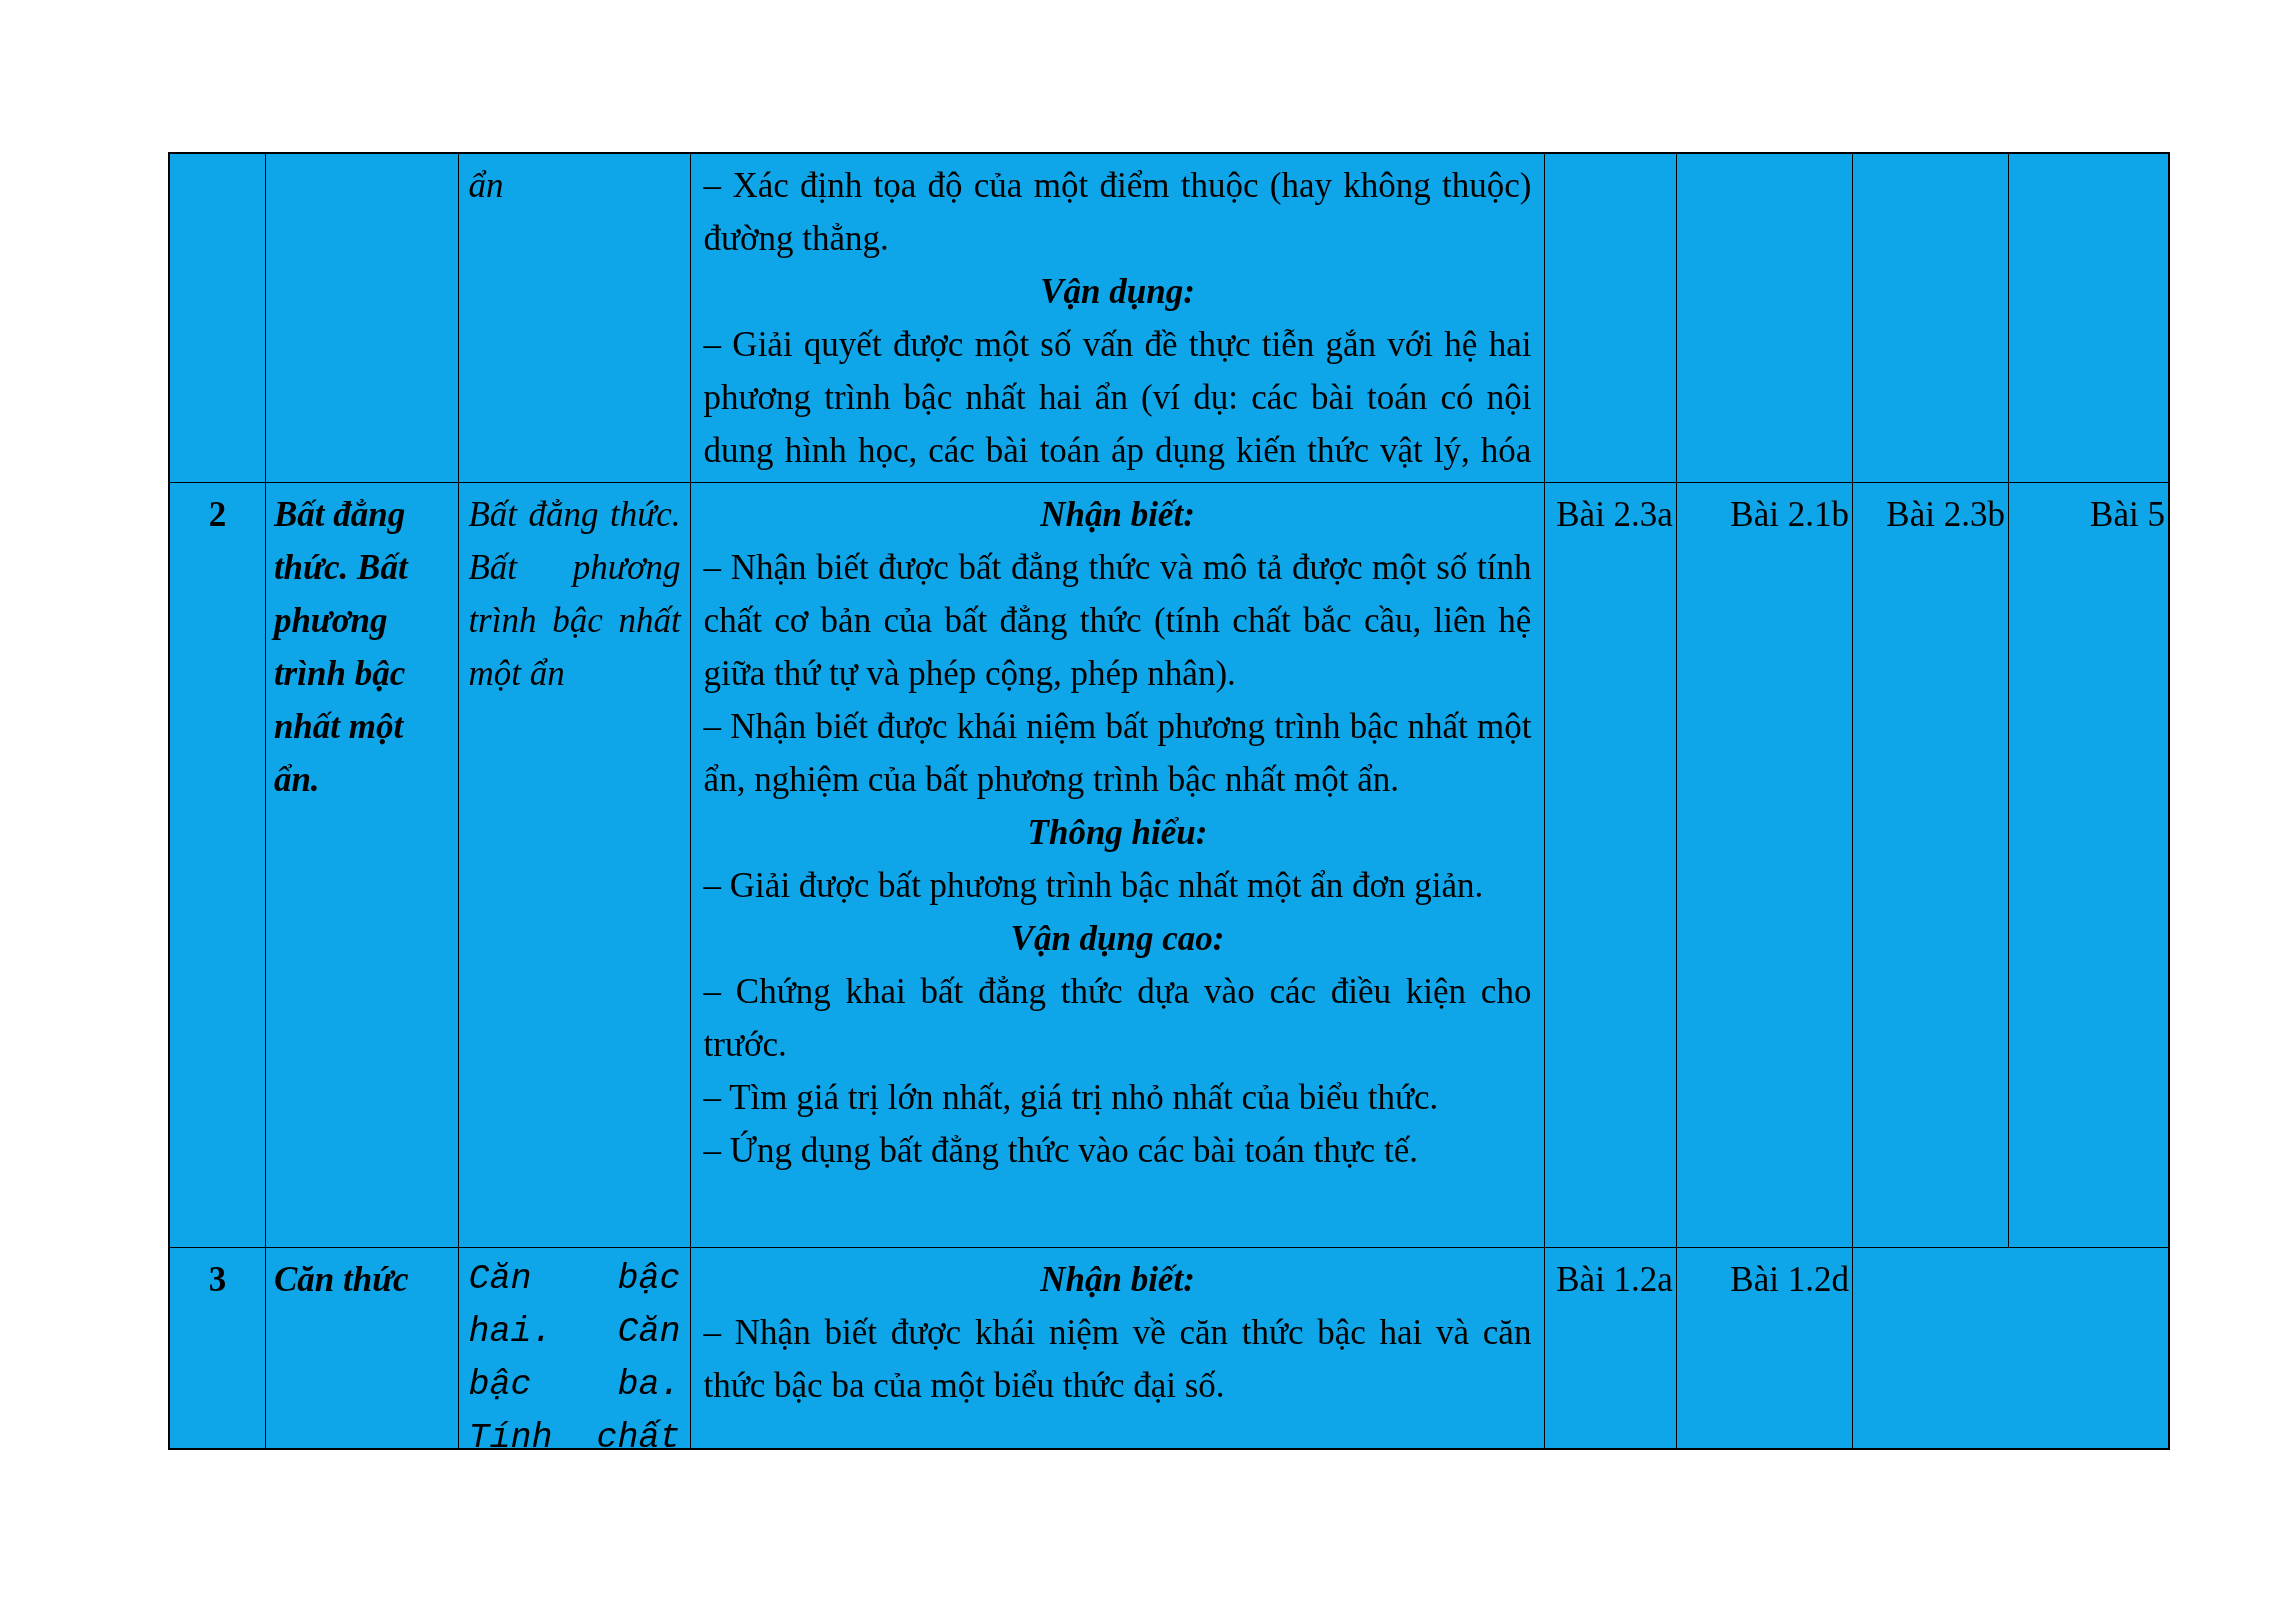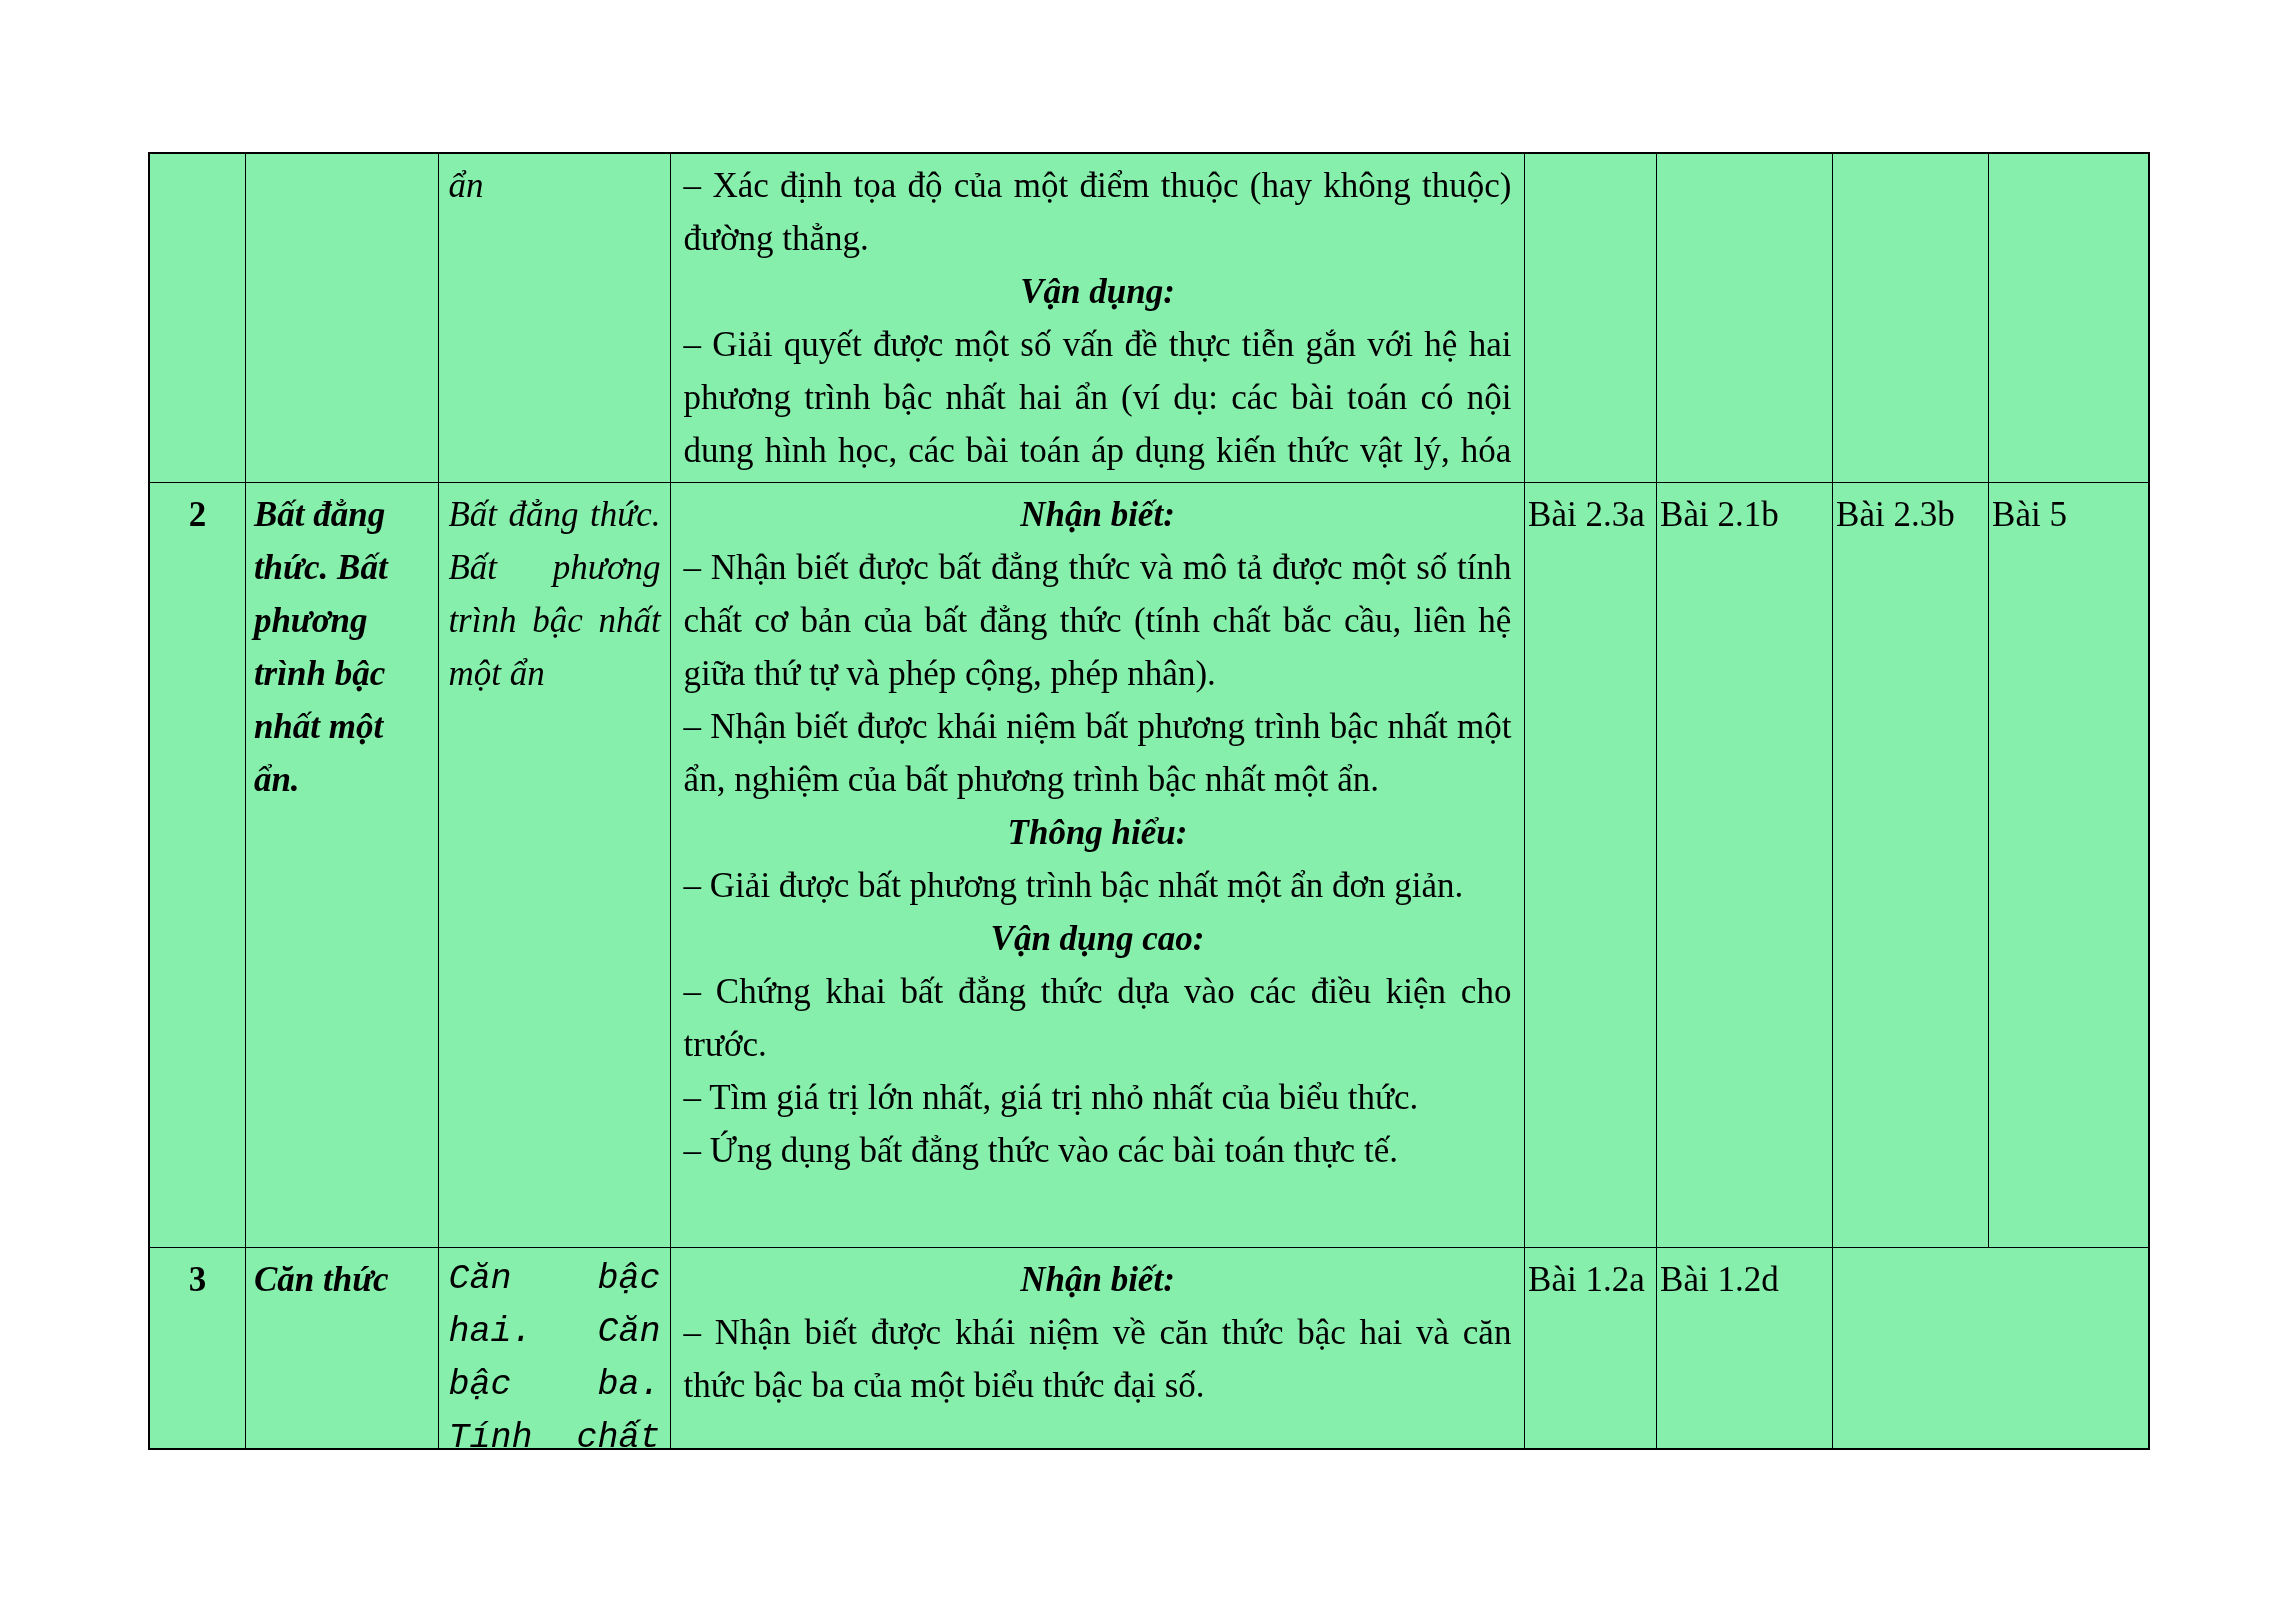--- a/index.html
+++ b/index.html
@@ -11,27 +11,27 @@
   body {
     width: 2295px;
     height: 1623px;
     position: relative;
     font-family: "Liberation Serif", "DejaVu Serif", serif;
     color: #000000;
     overflow: hidden;
   }
   .doc-table {
     position: absolute;
-    left: 148px;
+    left: 168px;
     top: 152px;
     display: grid;
     grid-template-columns: 96px 193px 232px 854px 132px 176px 156px 159px;
     grid-template-rows: 329px 765px 200px;
     border: 2.4px solid #000000;
-    background: #86efac;
+    background: #0ea5e9;
     box-sizing: content-box;
   }
   .cell {
     box-sizing: border-box;
     border-right: 1.6px solid #000000;
     border-bottom: 1.6px solid #000000;
     overflow: hidden;
     font-size: 35px;
     line-height: 53px;
     padding: 4.7px 12.6px 0 12.6px;
@@ -49,21 +49,21 @@
     font-style: italic;
     padding: 4.7px 7.9px 0 7.9px;
   }
   .cell.subtopic {
     font-style: italic;
     text-align: justify;
     padding: 4.7px 9.4px 0 9.4px;
   }
   .cell.subtopic.clipped-continues p { text-align-last: justify; font-family: Liberation Mono, monospace; }
   .cell.refs {
-    text-align: left;
+    text-align: right;
     white-space: pre-line;
     padding: 4.7px 3.1px 0 3.1px;
   }
   .cell p {
     margin: 0;
   }
   .para {
     text-align: justify;
   }
   .heading {

